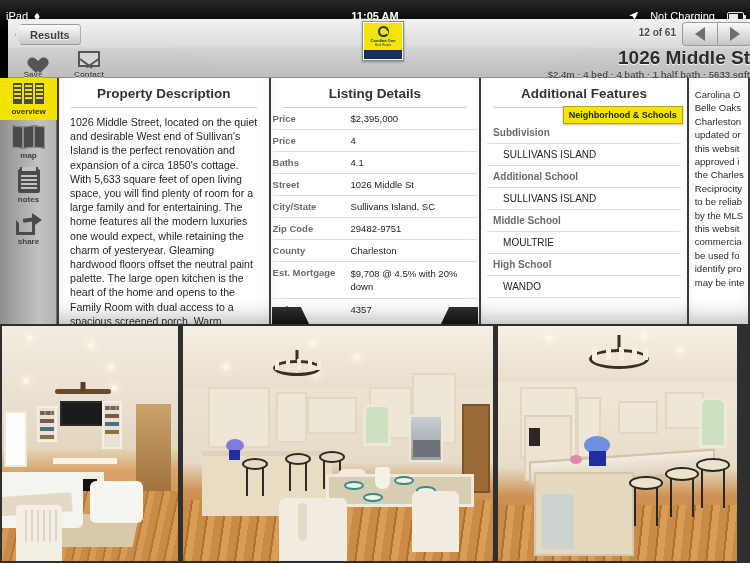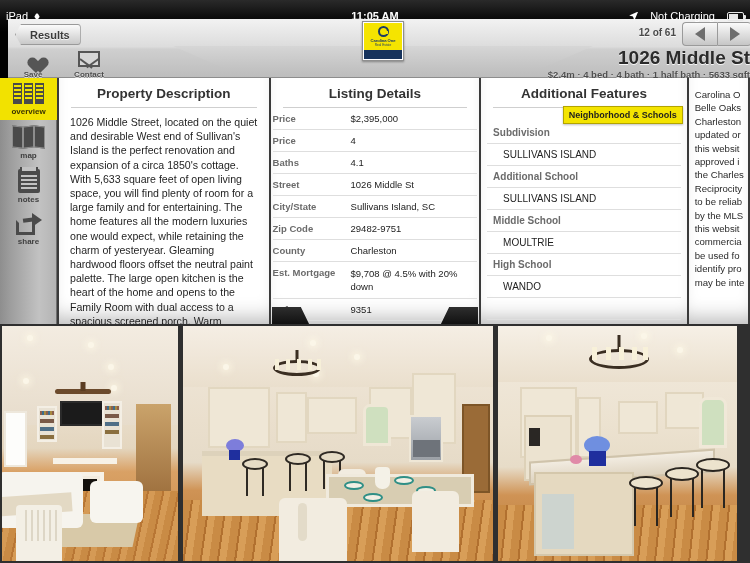--- a/index.html
+++ b/index.html
@@ -404,21 +404,21 @@
           <div class="dl-row">
             <span class="k">County</span>
             <span class="v">Charleston</span>
           </div>
           <div class="dl-row tall">
             <span class="k">Est. Mortgage</span>
             <span class="v">$9,708 @ 4.5% with 20% down</span>
           </div>
           <div class="dl-row">
             <span class="k">Sqft</span>
-            <span class="v">9351</span>
+            <span class="v">4357</span>
           </div>
           <div class="dl-row">
             
             
           </div>
 
         </div>
       </div>
 
       <div class="panel p3">

